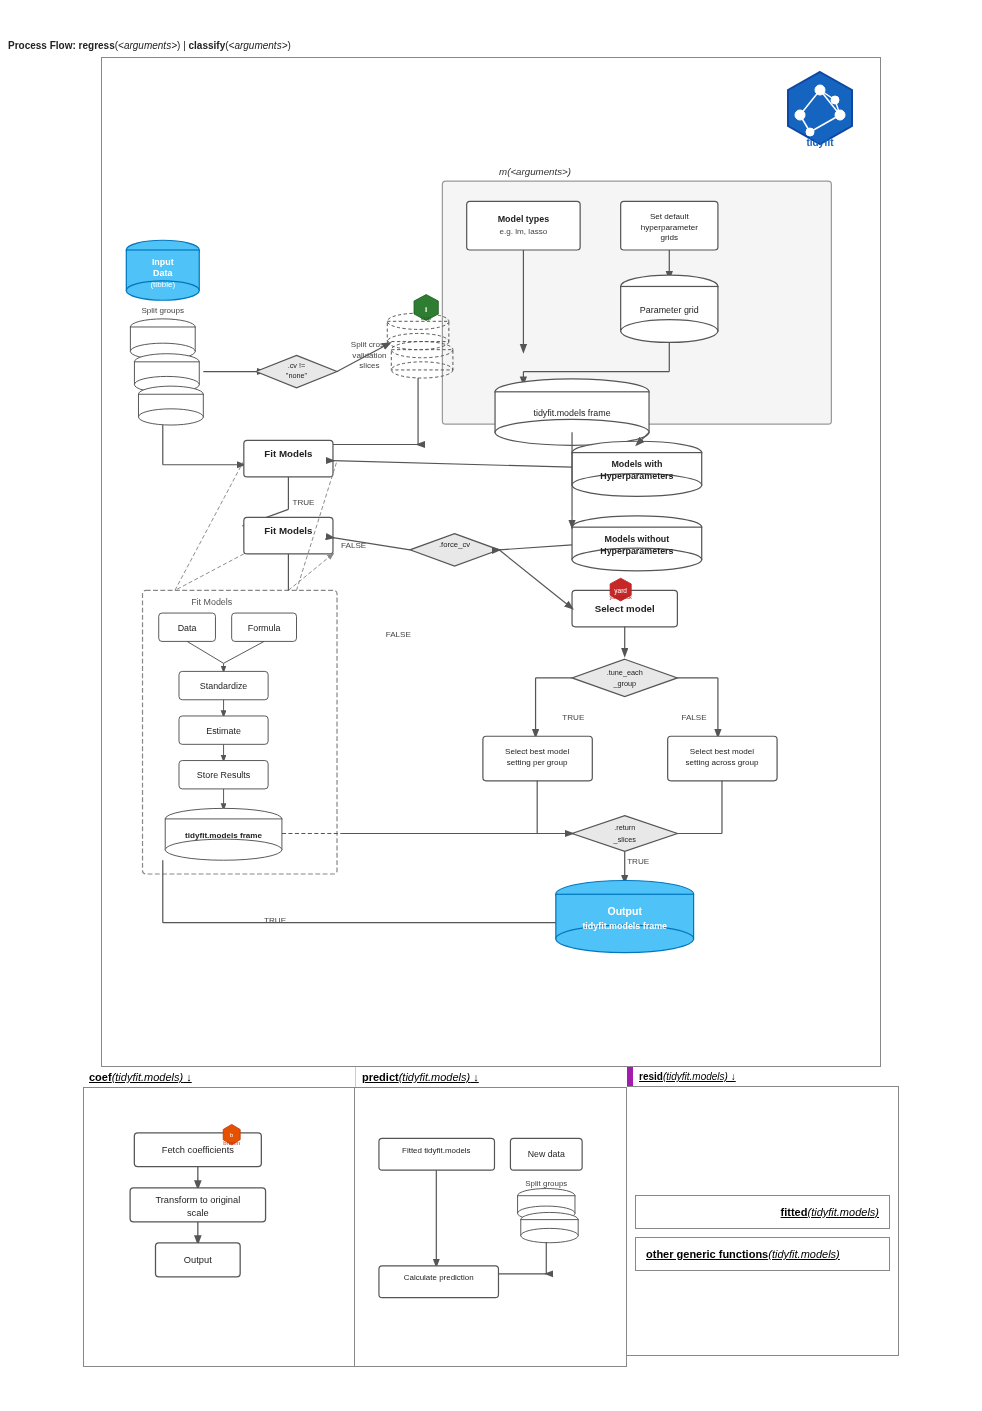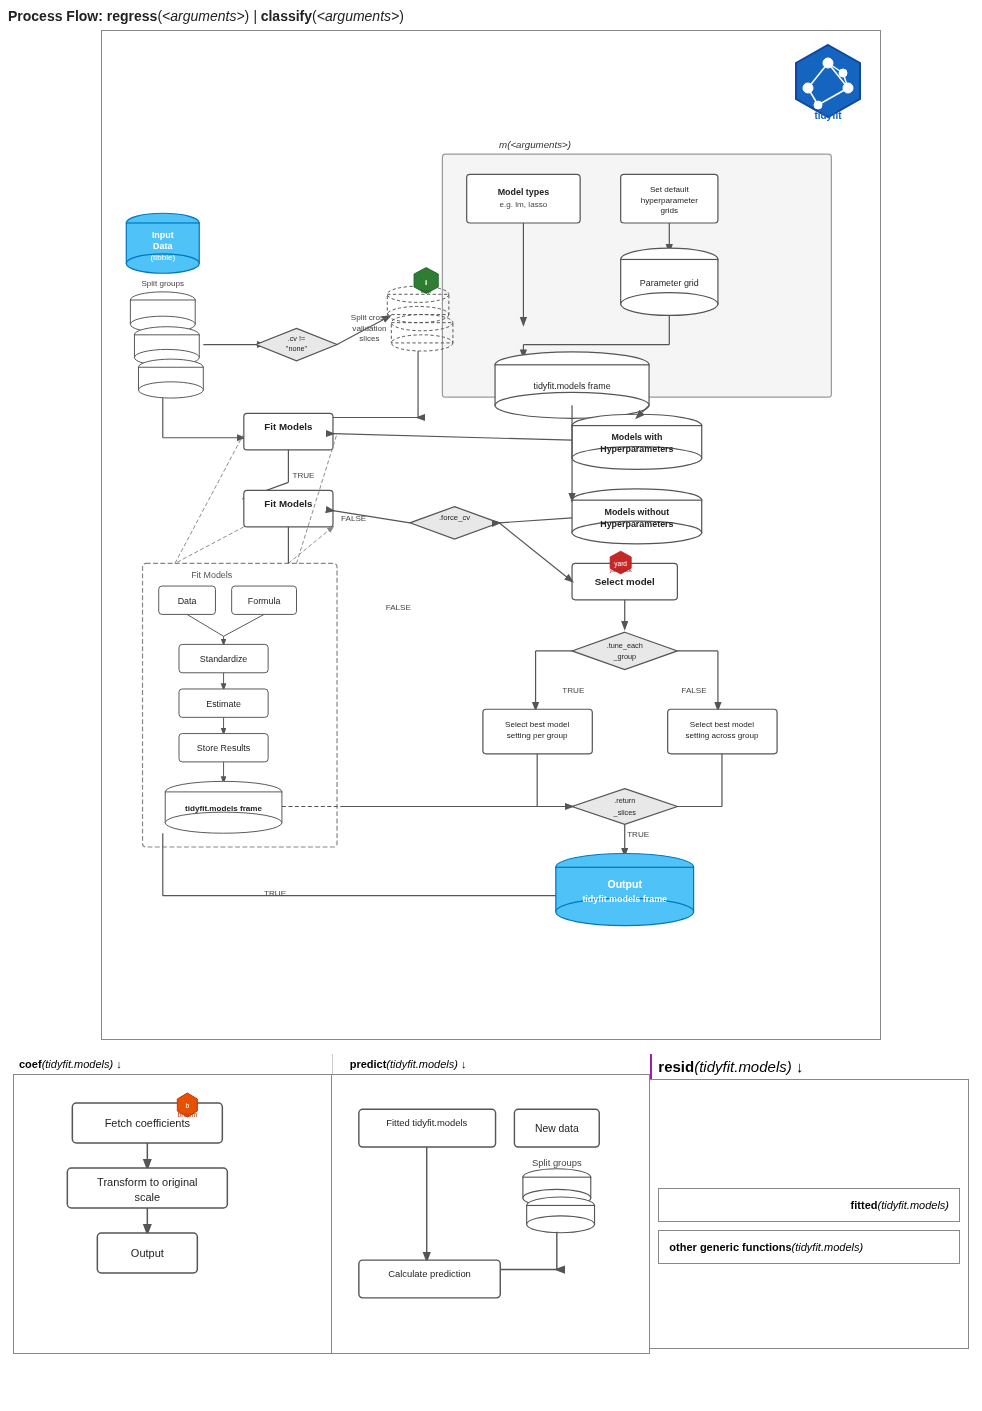--- a/index.html
+++ b/index.html
@@ -13,23 +13,24 @@
       overflow-x: hidden;
     }
 
     .page-container {
       width: 982px;
       padding: 8px;
       position: relative;
     }
 
     .process-title {
-      font-size: 14px;
+      font-size: 10px;
       margin-bottom: 6px;
       color: #222;
+      margin-top: 32px;
     }
     .process-title span { font-style: italic; }
 
     
     .main-diagram {
       border: 1.5px solid #888;
       position: relative;
       width: 780px;
       height: 1010px;
       margin: 0 auto;
@@ -40,21 +41,21 @@
     .diagram-svg {
       position: absolute;
       top: 0; left: 0;
       width: 100%; height: 100%;
     }
 
     
     .tidyfit-logo {
       position: absolute;
       top: 12px;
-      right: 12px;
+      right: 20px;
       width: 80px;
       height: 80px;
       text-decoration: underline;
     }
   </style>
 </head>
 <body>
 
 <div class="page-container">
 
@@ -317,21 +318,21 @@
         <line x1="40" y1="20" x2="55" y2="30" stroke="white" stroke-width="1.5"></line>
         <line x1="20" y1="45" x2="30" y2="62" stroke="white" stroke-width="1.5"></line>
         <line x1="60" y1="45" x2="30" y2="62" stroke="white" stroke-width="1.5"></line>
         <line x1="55" y1="30" x2="60" y2="45" stroke="white" stroke-width="1.5"></line>
 
         <text x="40" y="76" text-anchor="middle" font-size="10" font-weight="bold" fill="#1565C0" font-family="Arial">tidyfit</text>
       </svg>
     </div>
   </div>
 
-  <div style="display:flex; width:956px; margin:14px auto;">
+  <div style="display:flex; width:816px; margin:0 auto;text-decoration:underline;">
 
     <div style="flex:1; display:flex; flex-direction:column;">
       <div style="font-size:11px; padding:4px 6px;">
         <b>coef</b><i>(tidyfit.models)</i> ↓
       </div>
       <div style="border:1.5px solid #888; position:relative; min-height:270px; padding:8px;">
         <svg viewBox="0 0 300 260" style="width:100%;height:260px;" xmlns="http://www.w3.org/2000/svg">
 
           <rect x="50" y="20" width="150" height="40" rx="4" fill="white" stroke="#555" stroke-width="1.5"></rect>
           <text x="125" y="44" text-anchor="middle" font-size="11" fill="#222">Fetch coefficients</text>
@@ -354,21 +355,21 @@
           <defs>
             <marker id="a1" markerWidth="8" markerHeight="8" refX="6" refY="3" orient="auto">
               <path d="M0,0 L0,6 L8,3 z" fill="#555"></path>
             </marker>
           </defs>
         </svg>
       </div>
     </div>
 
     <div style="flex:1; display:flex; flex-direction:column;">
-      <div style="font-size:11px; padding:4px 17px; border-left: 1px solid #ccc;">
+      <div style="font-size:11px; padding:4px 6px; border-left: 1px solid #ccc;">
         <b>predict</b><i>(tidyfit.models)</i> ↓
       </div>
       <div style="border:1.5px solid #888; border-left:none; position:relative; min-height:270px; padding:8px;">
         <svg viewBox="0 0 320 260" style="width:100%;height:260px;" xmlns="http://www.w3.org/2000/svg">
 
           <rect x="20" y="20" width="145" height="40" rx="4" fill="white" stroke="#555" stroke-width="1.5"></rect>
           <text x="92" y="38" text-anchor="middle" font-size="10" fill="#222">Fitted tidyfit.models</text>
 
           <rect x="185" y="20" width="90" height="40" rx="4" fill="white" stroke="#555" stroke-width="1.5"></rect>
           <text x="230" y="44" text-anchor="middle" font-size="11" fill="#222">New data</text>
@@ -395,21 +396,21 @@
             </marker>
             <marker id="a2L" markerWidth="8" markerHeight="8" refX="2" refY="3" orient="auto">
               <path d="M8,0 L8,6 L0,3 z" fill="#555"></path>
             </marker>
           </defs>
         </svg>
       </div>
     </div>
 
     <div style="flex:1; display:flex; flex-direction:column;">
-      <div style="font-size:15px; padding:4px 6px; border-left: 2px solid #a21caf;">
+      <div style="font-size:10px; padding:4px 6px; border-left: 6px solid #a21caf;">
         <b>resid</b><i>(tidyfit.models)</i> ↓
       </div>
       <div style="border:1.5px solid #888; border-left:none; position:relative; min-height:270px; padding:8px;">
 
         <div style="height:100px;"></div>
 
         <div style="border:1.5px solid #888; padding:6px; margin-bottom:8px;">
           <div style="font-size:11px; text-align:right; padding:4px;">
             <b>fitted</b><i>(tidyfit.models)</i>
           </div>

